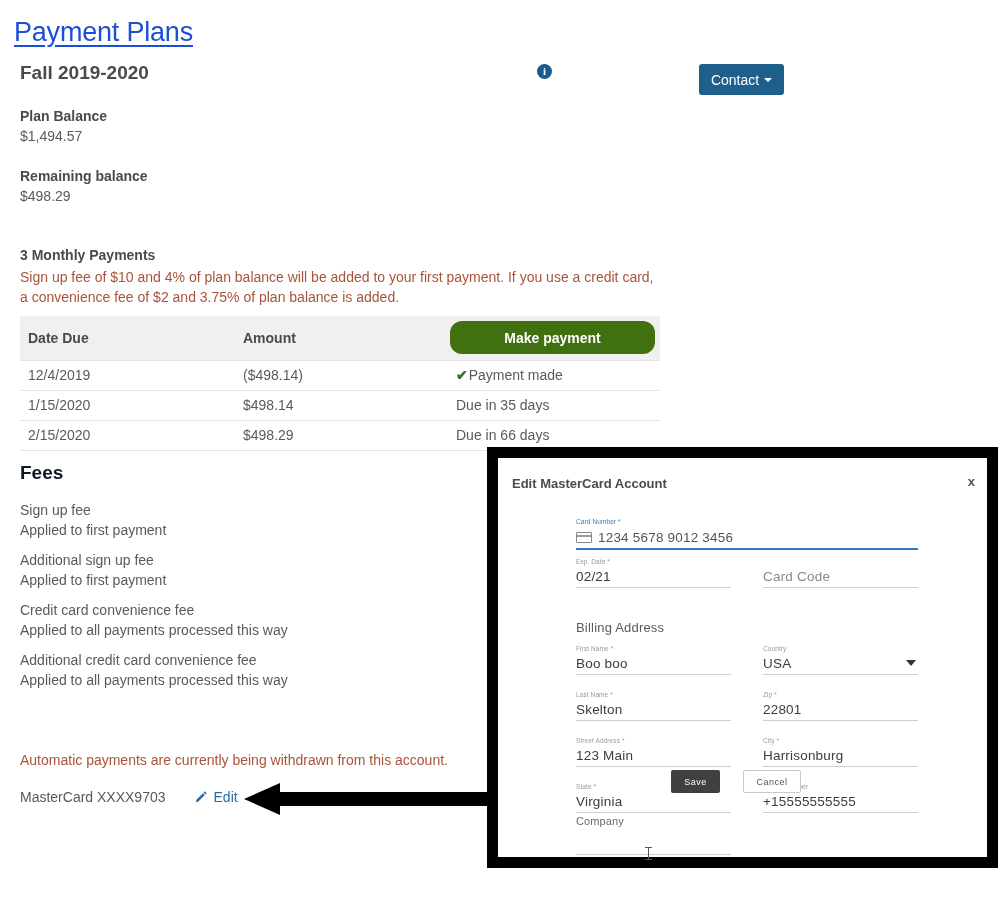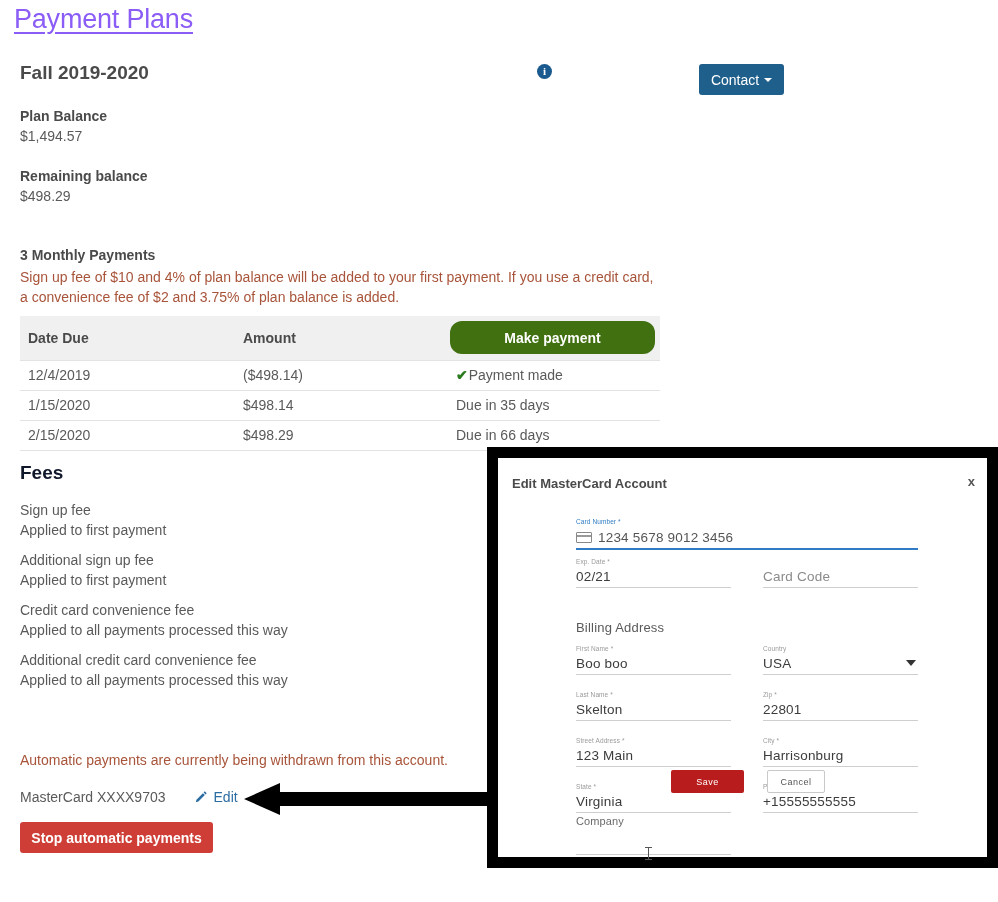--- a/index.html
+++ b/index.html
@@ -20,23 +20,23 @@
   #page-canvas {
     position: absolute;
     left: 0; top: 0;
     width: 898px; height: 877px;
     background: #ffffff;
   }
 
   
   #page-title {
     position: absolute;
-    left: 14px; top: 4px;
+    left: 14px; top: 17px;
     font-size: 27px;
-    color: #8b5cf6;
+    color: #1d4ed8;
     text-decoration: underline;
     text-underline-offset: 4px;
     letter-spacing: -0.2px;
     cursor: pointer;
   }
 
   
   #plan-name {
     position: absolute;
     left: 20px; top: 62px;
@@ -315,22 +315,22 @@
   #text-cursor::before { top: 0; }
   #text-cursor::after { bottom: 0; }
 
   #modal-actions {
     position: absolute;
     left: 78px; top: 312px;
     width: 342px;
     display: flex; align-items: center;
   }
   #save-button {
-    width: 73px; height: 23px;
-    background: #b91c1c;
+    width: 49px; height: 23px;
+    background: #404040;
     color: #ffffff;
     border: none; border-radius: 2px;
     font-size: 9px;
     font-family: "Liberation Sans", sans-serif;
     letter-spacing: 0.5px;
     cursor: pointer;
     margin-left: 95px;
   }
   #cancel-button {
     width: 58px; height: 23px;
@@ -421,21 +421,20 @@
   <div id="account-row">
     <span id="account-label">MasterCard XXXX9703</span>
     <span id="edit-link">
       <svg id="pencil-icon" viewBox="0 0 16 16">
         <path d="M12.3 1.5l2.2 2.2-1.3 1.3-2.2-2.2zM10.2 3.6l2.2 2.2-7.4 7.4-2.9.7.7-2.9z" fill="#2b6ca3"></path>
       </svg>
       <span>Edit</span>
     </span>
   </div>
 
-  <button id="stop-payments-button">Stop automatic payments</button>
 
 </div>
 
 <svg id="annotation-arrow" viewBox="0 0 250 38">
   <polygon points="0,19 36,3 36,12 250,12 250,26 36,26 36,35" fill="#000000"></polygon>
 </svg>
 
 <div id="modal-frame">
   <div id="modal-window">
 

